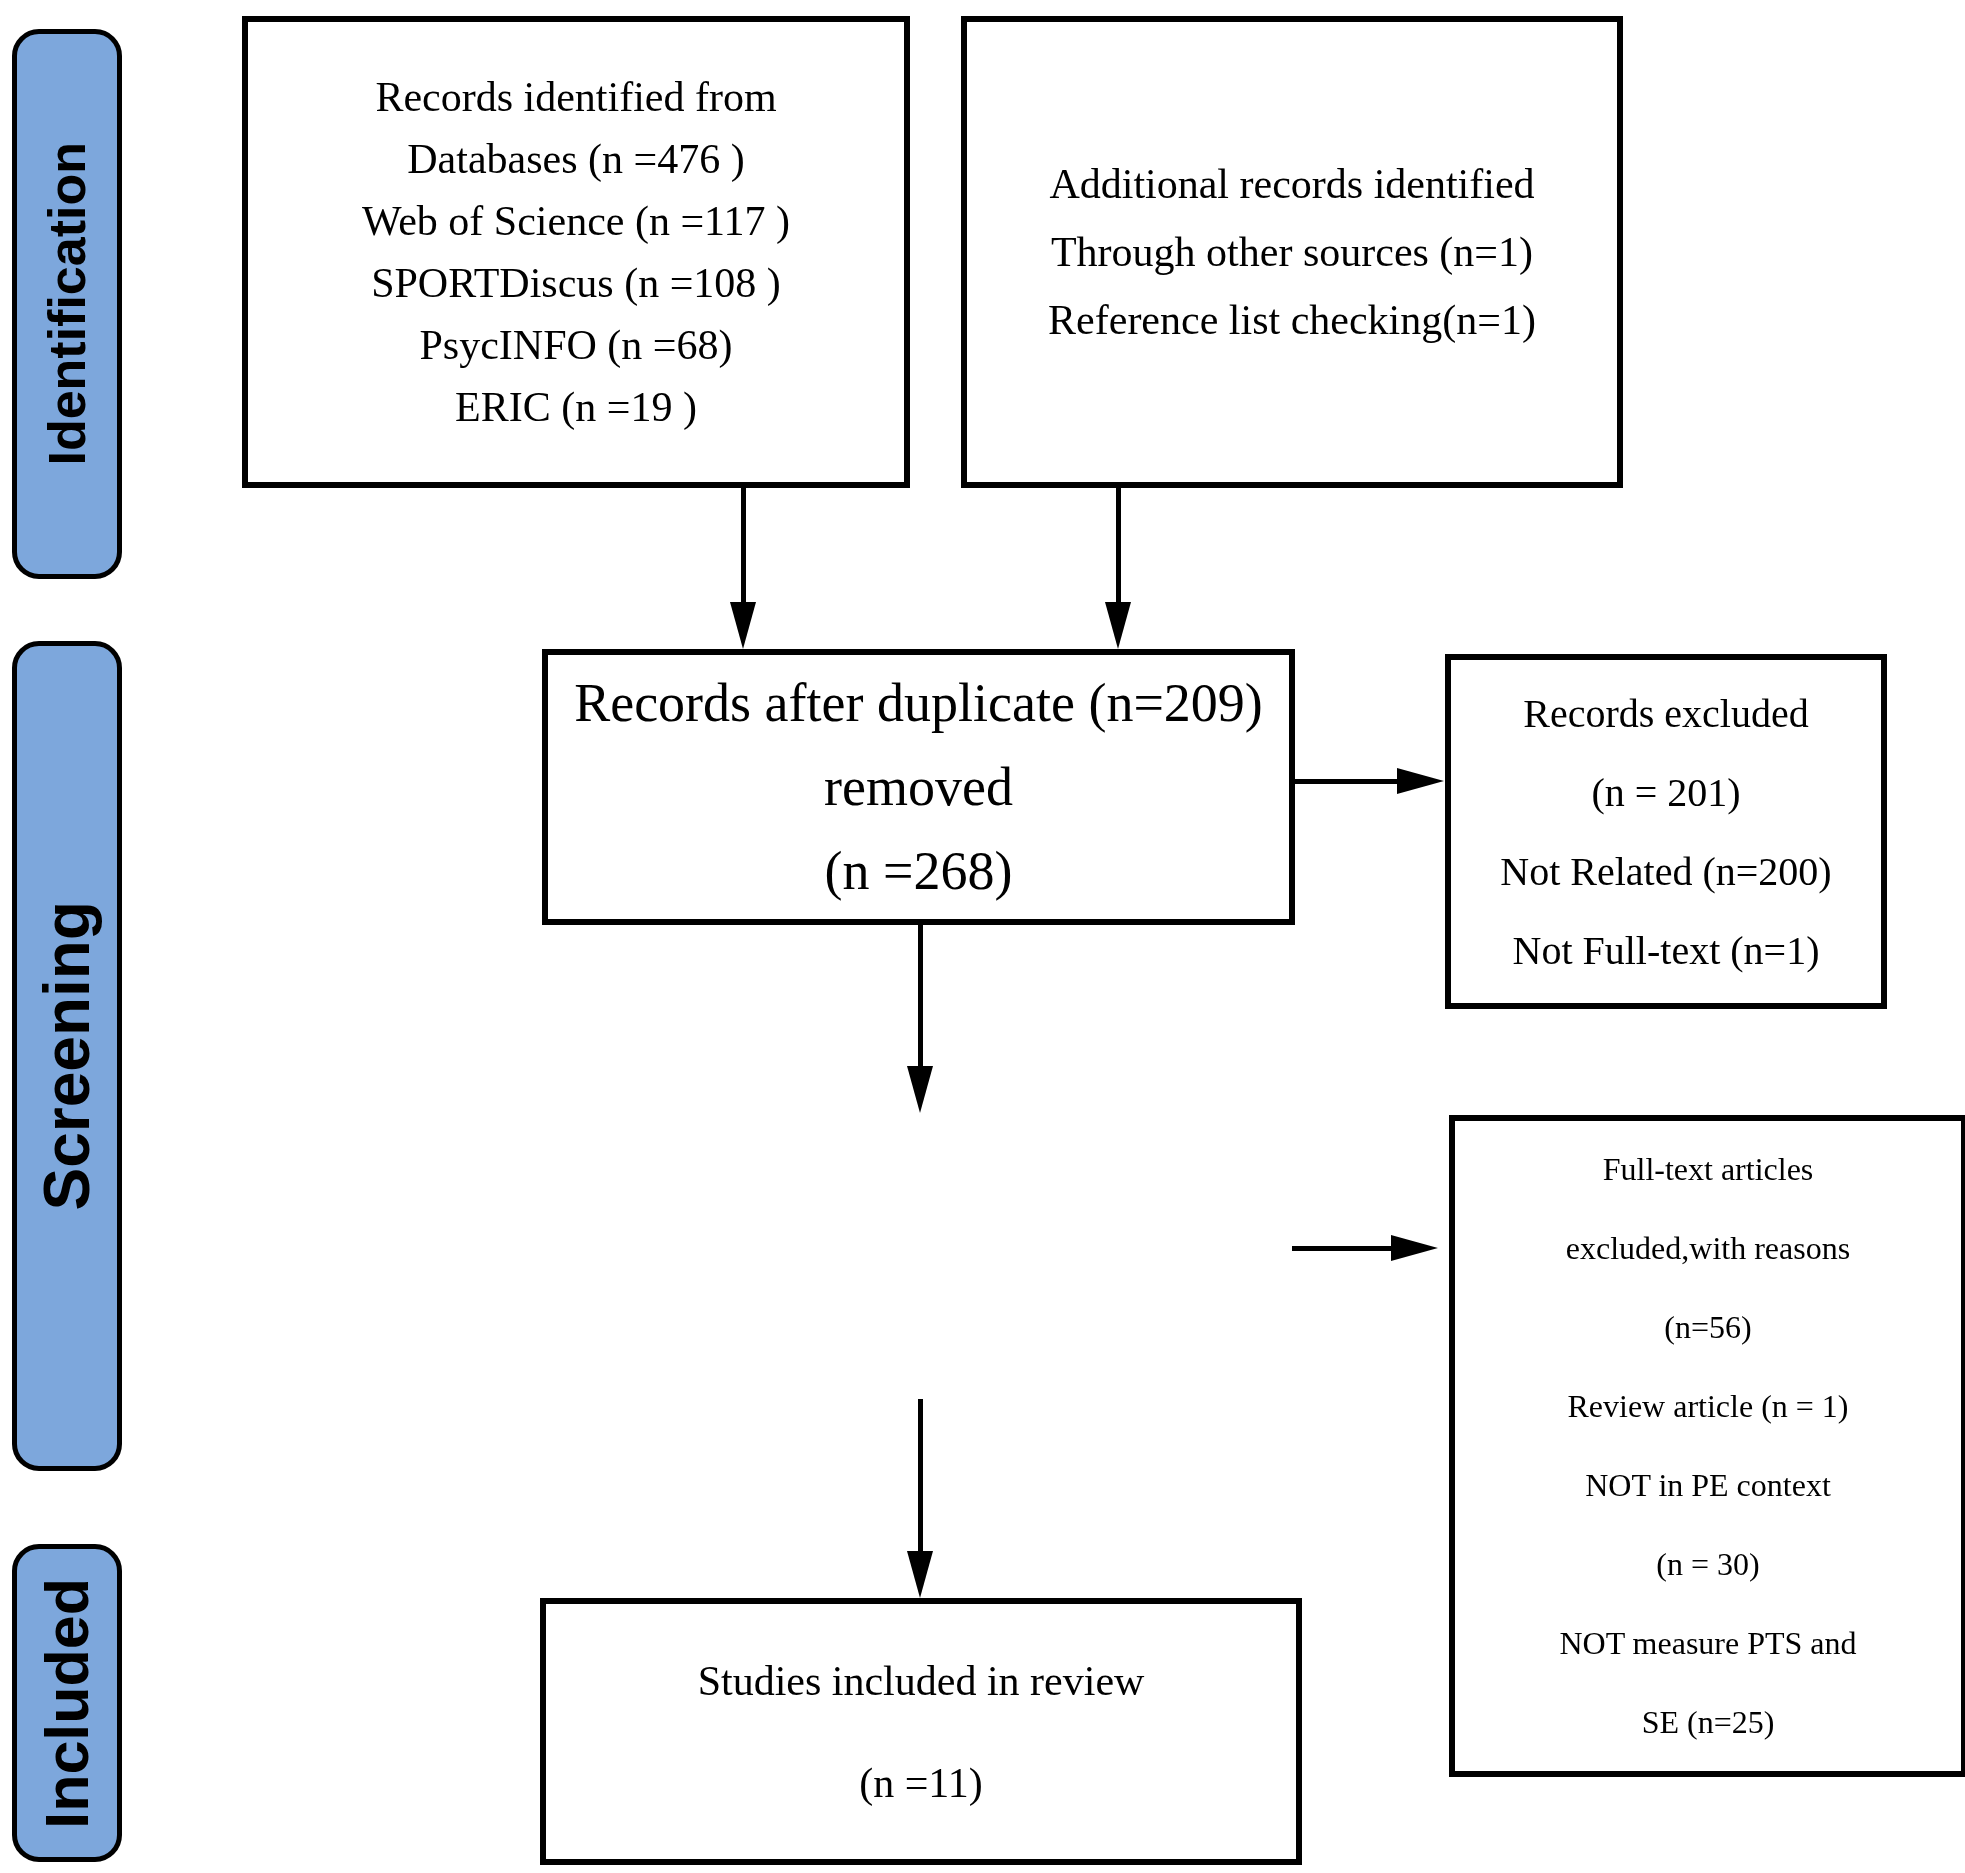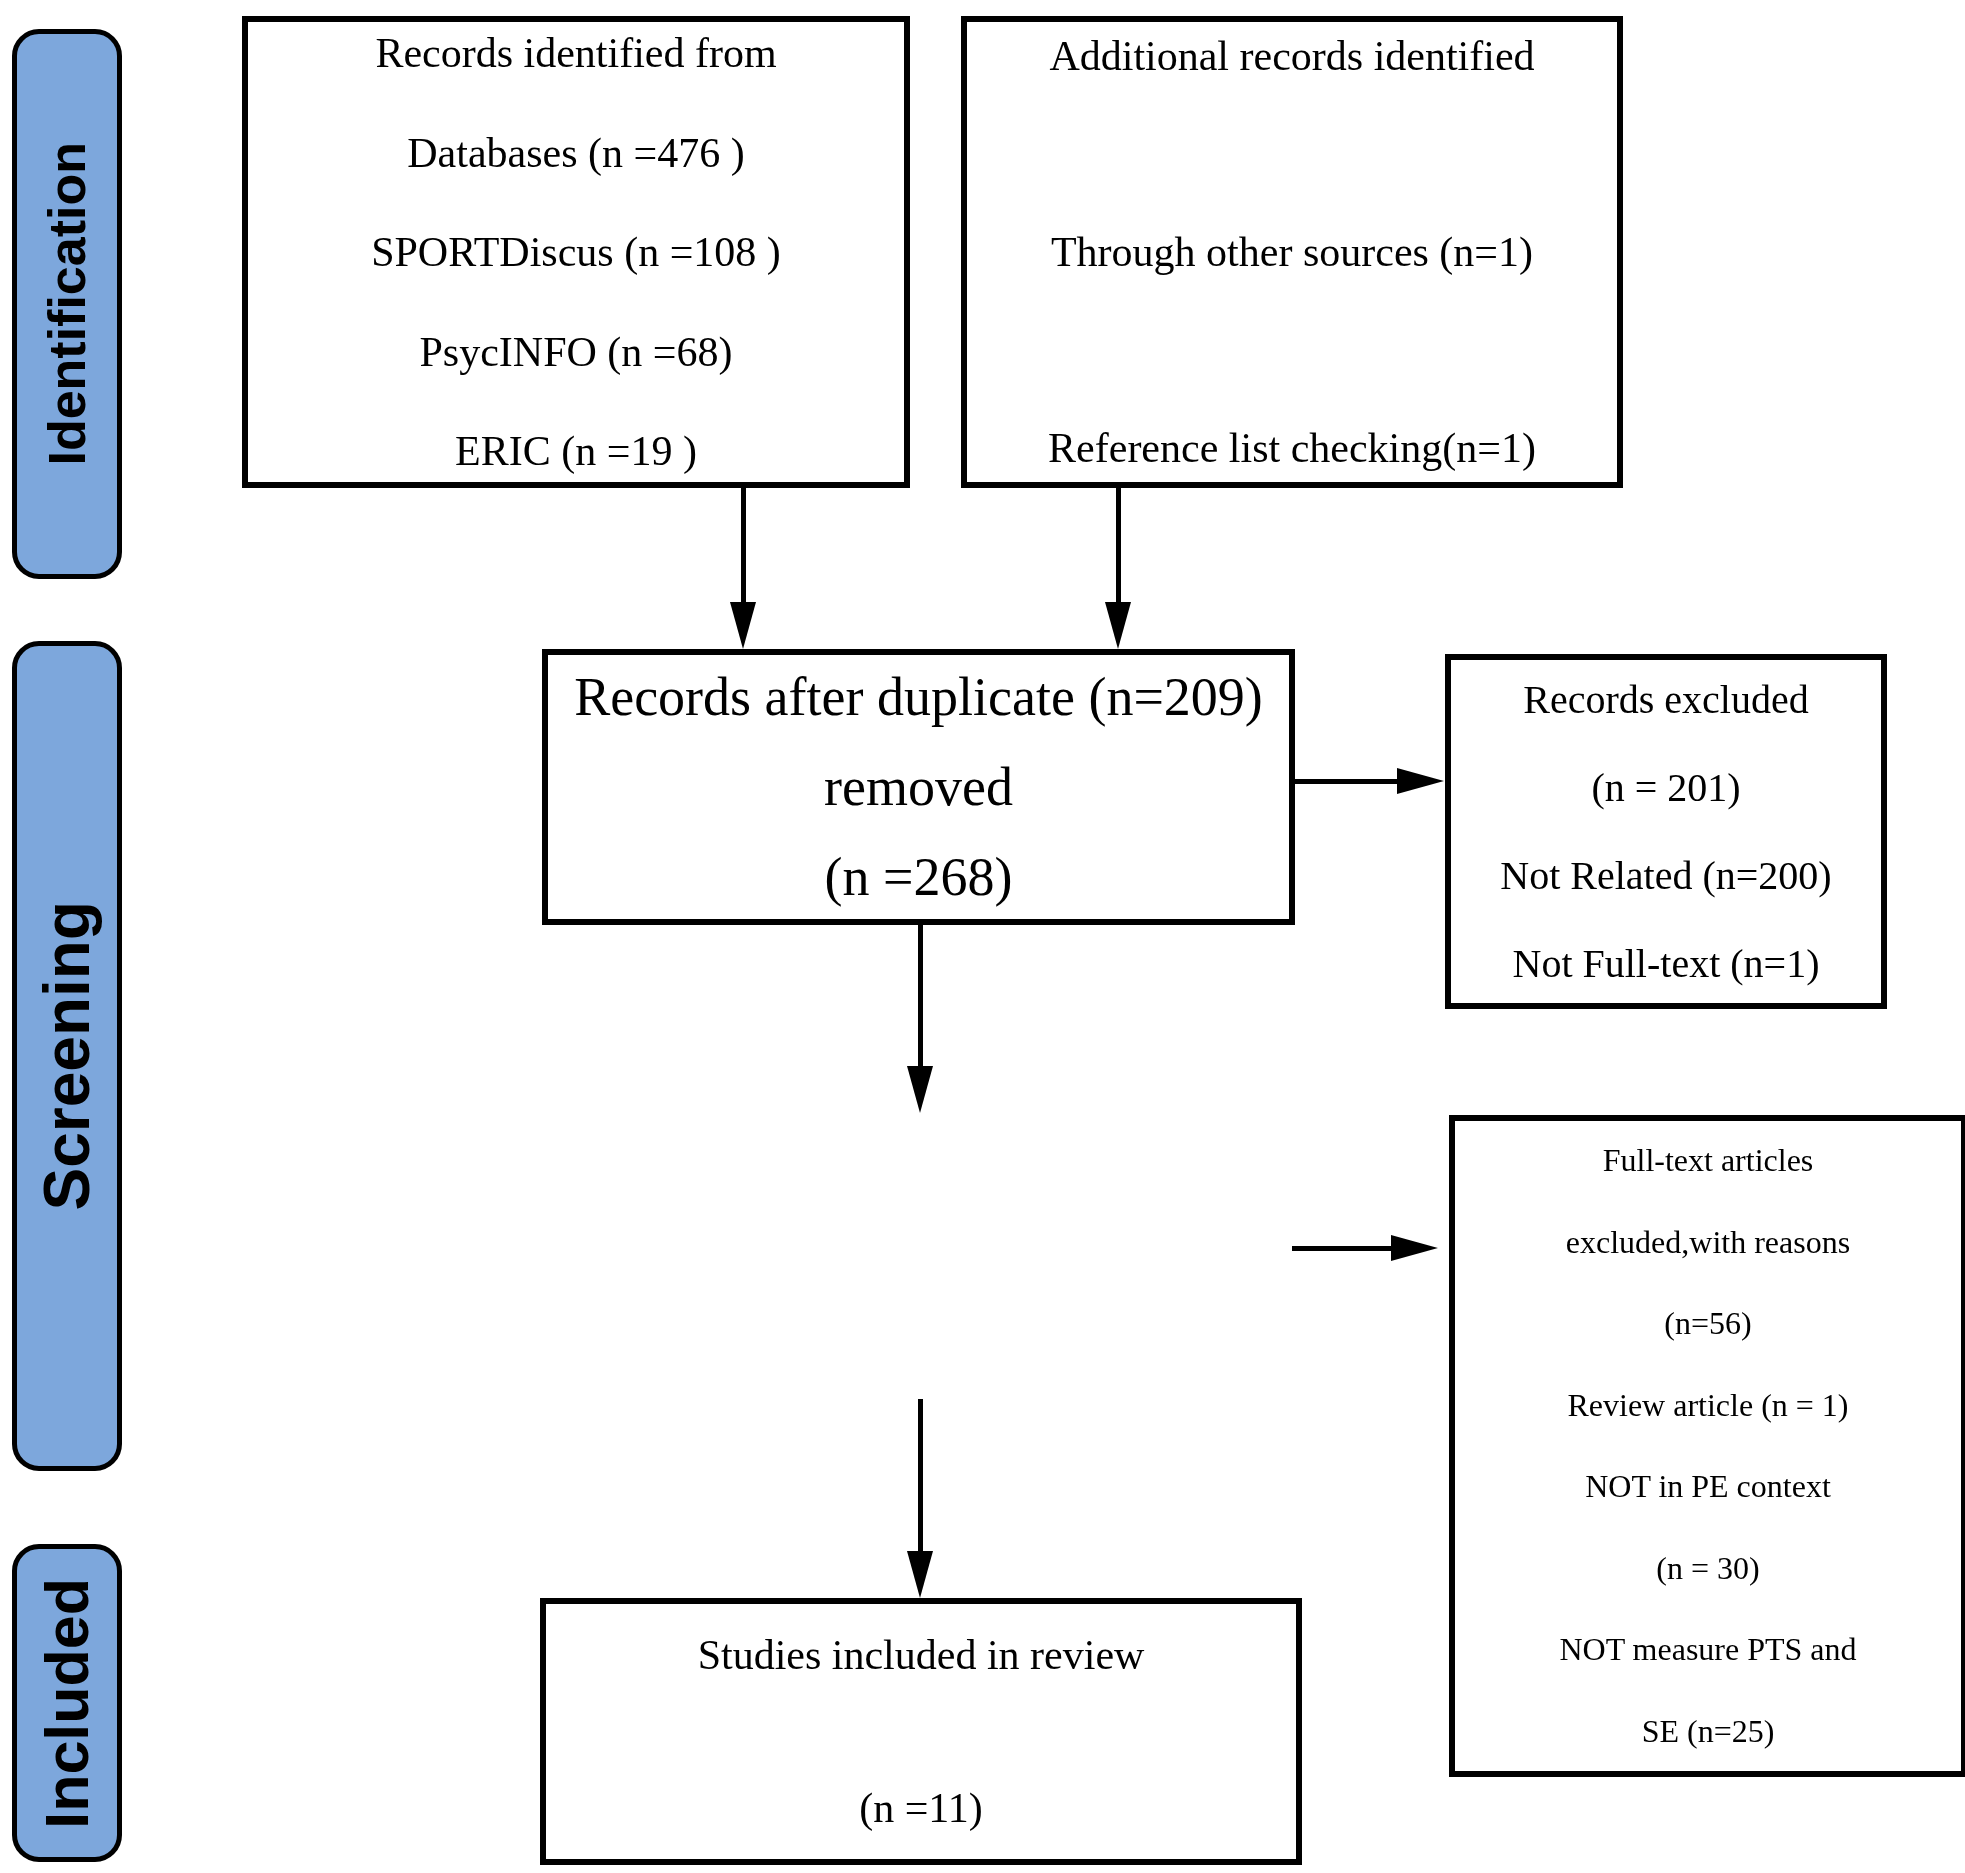--- a/index.html
+++ b/index.html
@@ -47,21 +47,21 @@
   #stage-included       { left: 11.5px;  top: 1544px; width: 110px; height: 318px; }
   #stage-included .vtext { font-size: 61px; }
 
   
   .box {
     position: absolute;
     background: var(--bg);
     border: 6.4px solid var(--line-color);
     display: flex;
     flex-direction: column;
-    justify-content: space-between;
+    justify-content: center;
     align-items: center;
     text-align: center;
   }
   .box .line { width: 100%; white-space: pre; }
 
   #box-records-identified    { left: 242px;  top: 16px;   width: 668px; height: 472px;
                                font-size: 42px; }
   #box-records-identified .line    { line-height: 62px; }
 
   #box-additional-records    { left: 961px; top: 16px;   width: 662px; height: 472px;
@@ -115,20 +115,21 @@
   <div class="stage" id="stage-screening">
     <span class="vtext">Screening</span>
   </div>
   <div class="stage" id="stage-included">
     <span class="vtext">Included</span>
   </div>
 
   <div class="box" id="box-records-identified">
     <div class="line">Records identified from</div>
     <div class="line">Databases (n =476 )</div>
+    <div class="line">Web of Science (n =117 )</div>
     <div class="line">SPORTDiscus (n =108 )</div>
     <div class="line">PsycINFO (n =68)</div>
     <div class="line">ERIC (n =19 )</div>
   </div>
 
   <div class="box" id="box-additional-records">
     <div class="line">Additional records identified</div>
     <div class="line">Through other sources (n=1)</div>
     <div class="line">Reference list checking(n=1)</div>
   </div>

